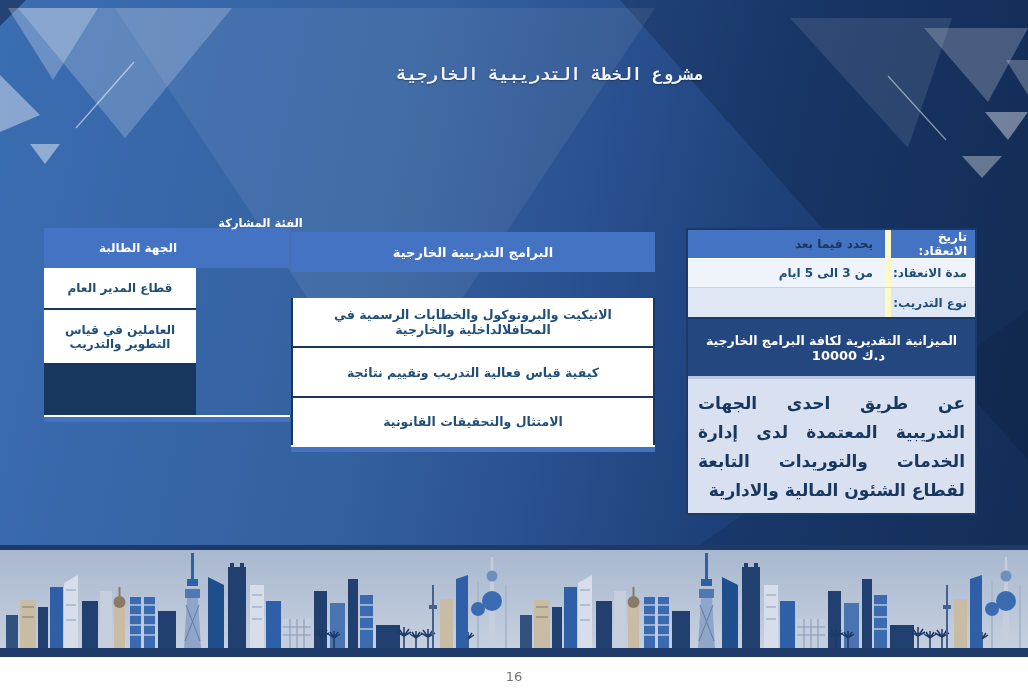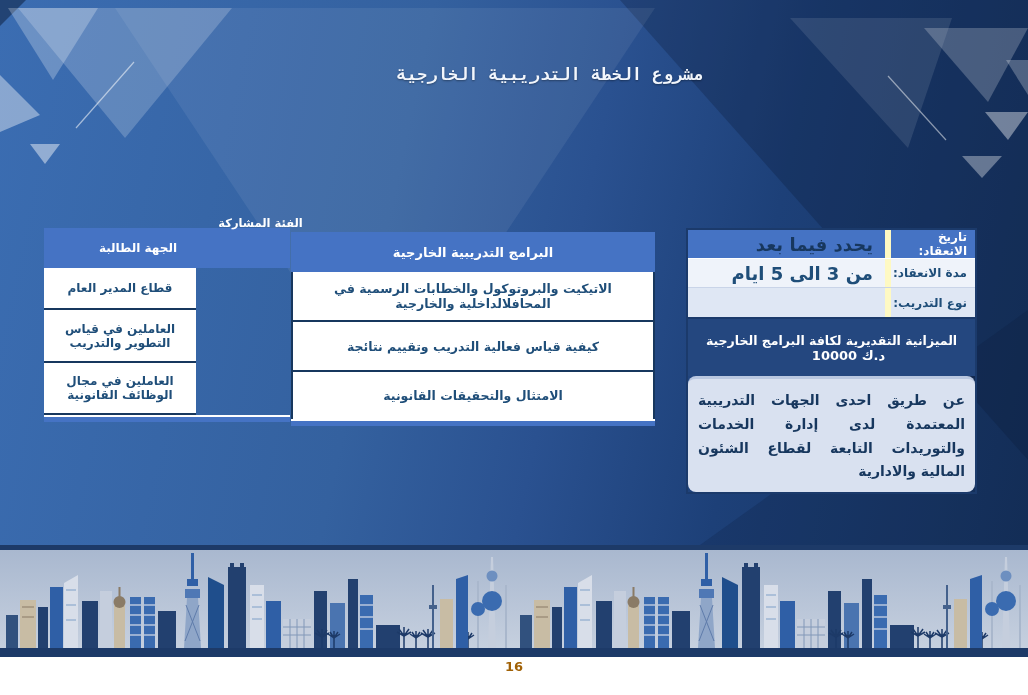--- a/index.html
+++ b/index.html
@@ -40,54 +40,54 @@
   .c1 { height:42px; } .c2 { height:53px; } .c3 { height:50px; }
   .col-blue { width:94px; background:#4573c4; border-left:2px solid #fff;
     display:flex; flex-direction:column; align-items:center; padding-top:10px; gap:15px; }
   .col-blue span { color:#fff; font-size:12px; font-weight:bold; }
   .bar { height:7px; background:#4573c4; border-top:2px solid #fff; }
 
   
   .tbl-mid { position:absolute; left:291px; top:232px; width:364px; }
   .tbl-mid .hdr { height:40px; background:#4573c4; display:flex; align-items:center; justify-content:center;
     color:#fff; font-size:13px; font-weight:bold; }
-  .tbl-mid .rows { border-left:2px solid #17375e; border-right:2px solid #17375e; }
+  .tbl-mid .rows { border-left:2px solid #17375e; border-right:2px solid #17375e;margin-top:26px; }
   .tbl-mid .row { background:#fff; border-bottom:2px solid #17375e;
     display:flex; align-items:center; justify-content:center; text-align:center;
     font-size:12.5px; font-weight:bold; color:#1f4e79; padding:2px 26px; }
   .r1 { height:50px; } .r2 { height:50px; } .r3 { height:47px; border-bottom:none !important; }
 
   
   .panel-right { position:absolute; left:686px; top:228px; width:291px; border:2px solid #1b3a6b; }
   .d-row { display:flex; direction:rtl; height:29px; }
   .d-row .lbl { width:90px; display:flex; align-items:center; justify-content:flex-start;
     padding-right:8px; font-size:12px; font-weight:bold; border-left:6px solid #fef9c3; }
   .d-row .val { flex:1; display:flex; align-items:center; justify-content:flex-start;
-    padding-right:12px; font-size:18px; font-weight:bold; }
+    padding-right:12px; font-size:12px; font-weight:bold; }
   .d-row1 { background:#4573c4; border-bottom:1px solid #fff; }
   .d-row1 .lbl { color:#ffffff; }
   .d-row1 .val { color:#17375e; }
   .d-row2 { background:#eff3fa; border-bottom:1px solid #c9d4e8; }
   .d-row3 { background:#dfe7f4; }
   .d-row2 .lbl, .d-row3 .lbl, .d-row2 .val, .d-row3 .val { color:#1f4e79; }
   .budget { background:#24477f; border-top:2px solid #1b3a6b; height:59px;
     display:flex; flex-direction:column; align-items:center; justify-content:center; gap:0; direction:rtl; }
   .budget .b1 { color:#fff; font-size:12.5px; font-weight:bold; }
   .budget .b2 { color:#fff; font-size:13px; font-weight:bold;margin-left:34px; }
   .note { background:#d9e1f0; border-top:3px solid #b9c7e0; min-height:70px;
     direction:rtl; text-align:justify; padding:10px 10px 8px 10px;
-    font-size:14px; font-weight:bold; color:#17375e; line-height:1.7;border-radius:8px; }
+    font-size:17px; font-weight:bold; color:#17375e; line-height:1.7; }
 
   
   .skyline { position:absolute; left:0; top:545px; width:1028px; height:112px; }
 
   
   .footer { position:absolute; left:0; top:657px; width:1028px; height:38px; background:#ffffff;
     display:flex; align-items:flex-start; justify-content:center; }
-  .page-num { margin-top:2px; color:#a16207; font-size:13px; font-weight:bold; }
+  .page-num { margin-top:12px; color:#737373; font-size:13px; font-weight:normal; }
 </style>
 </head>
 <body>
 
 <div class="canvas">
 
   <div class="blue-area">
     <svg class="decor" viewBox="0 0 1028 545" preserveAspectRatio="none" aria-hidden="true">
 
       <polygon points="620,0 1028,0 1028,460" fill="rgba(10,26,54,0.28)"></polygon>
@@ -115,21 +115,20 @@
       <div class="hdr">
         <div class="hdr-cell-req">الجهة الطالبة</div>
         <div class="hdr-cell-cat">
           <span>الفئة المشاركة</span>
         </div>
       </div>
       <div class="body">
         <div class="col-white">
           <div class="cell c1 ar">قطاع المدير العام</div>
           <div class="cell c2 ar">العاملين في قياس التطوير والتدريب</div>
-          <div class="cell c3 ar">العاملين في مجال الوظائف القانونية</div>
         </div>
       </div>
       <div class="bar"></div>
     </div>
 
     <div class="tbl-mid">
       <div class="hdr ar">البرامج التدريبية الخارجية</div>
       <div class="rows">
         <div class="row r1 ar">الاتيكيت والبروتوكول والخطابات الرسمية في المحافلالداخلية والخارجية</div>
         <div class="row r2 ar">كيفية قياس فعالية التدريب وتقييم نتائجة</div>

